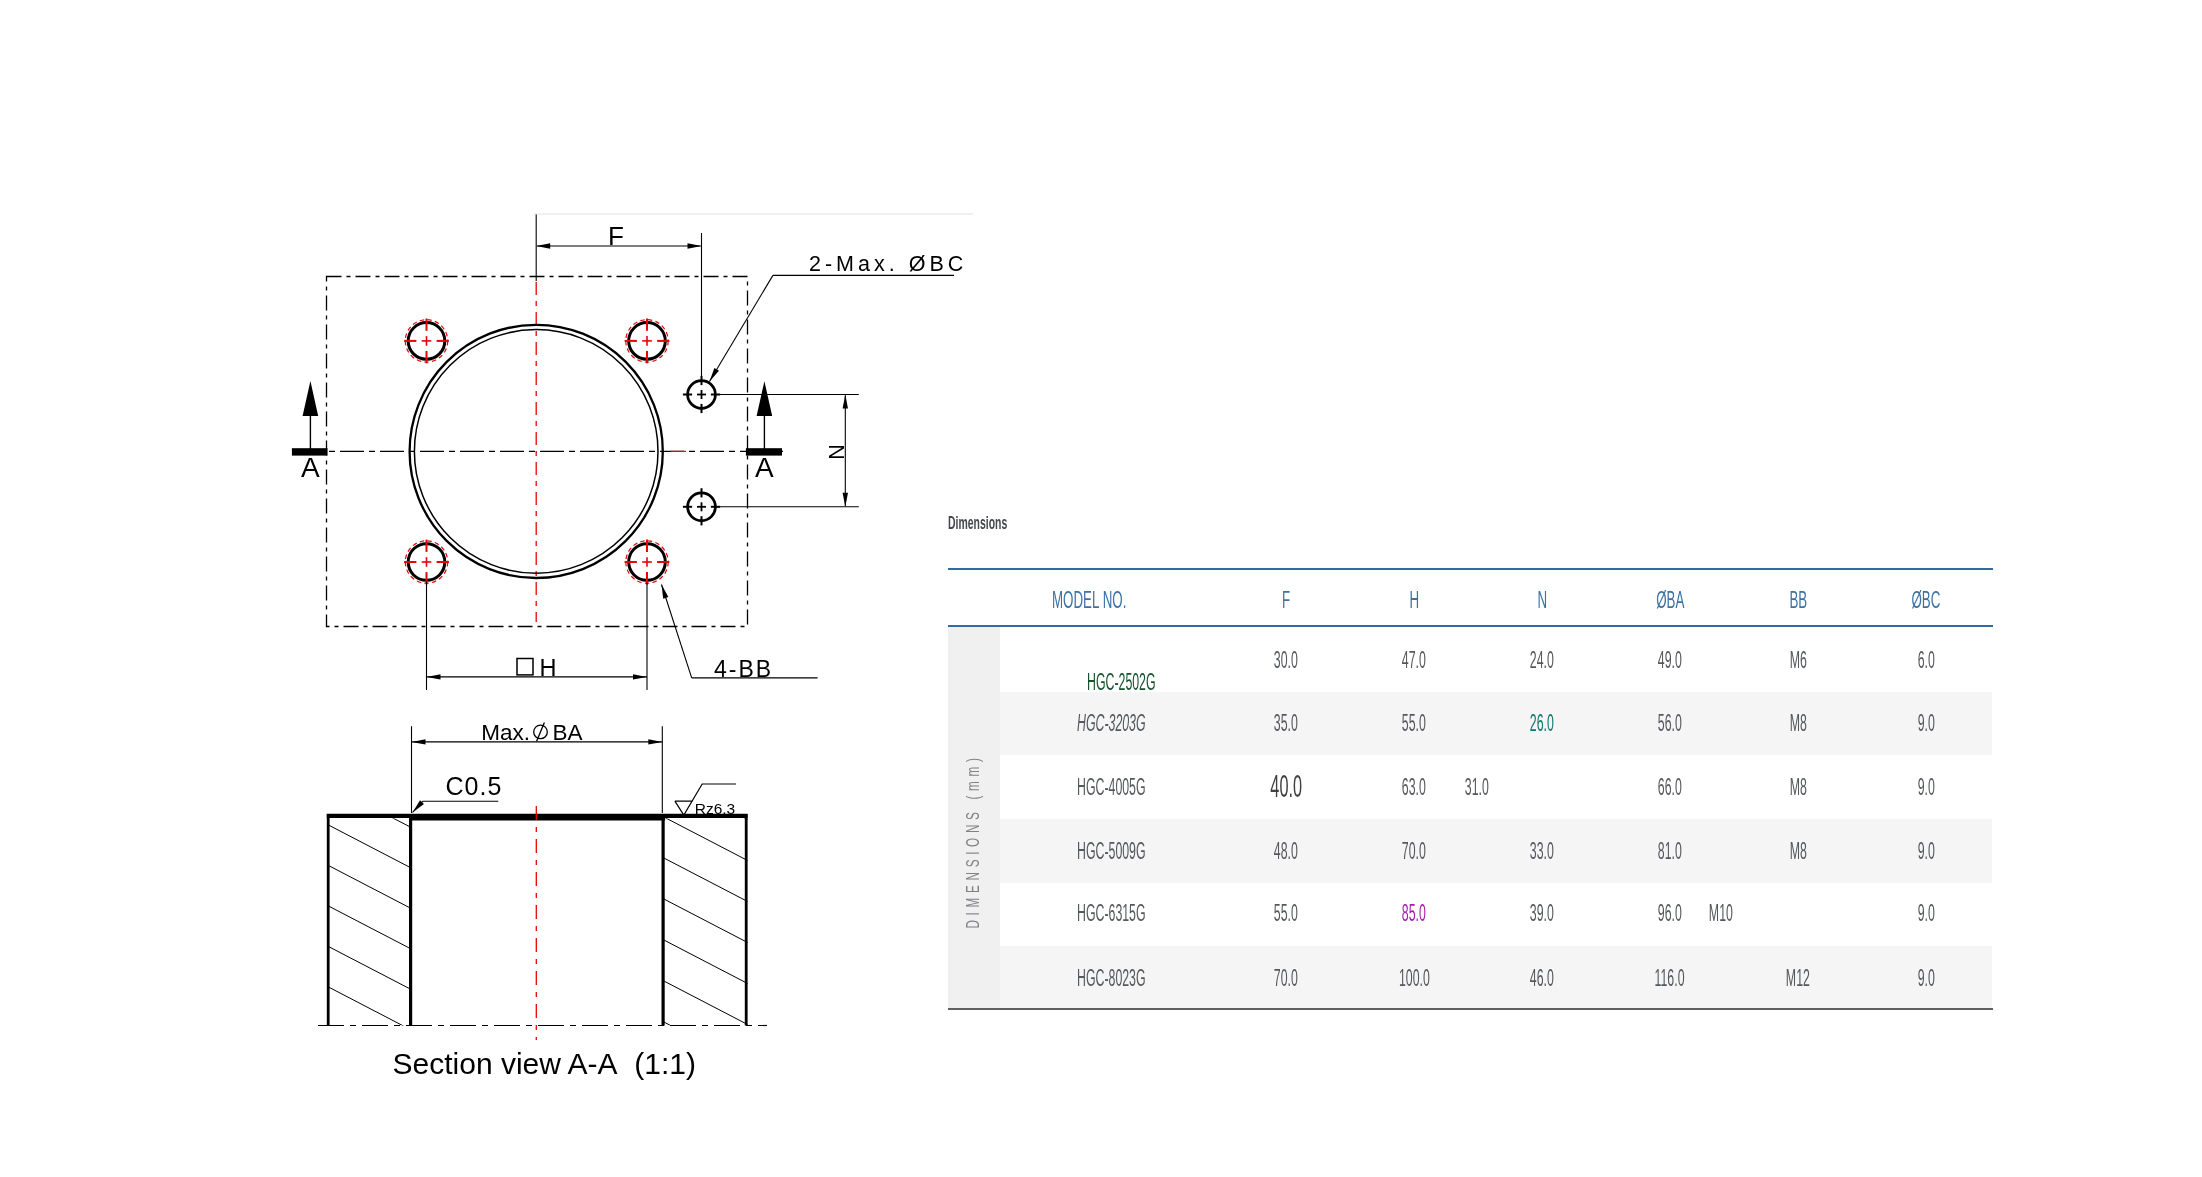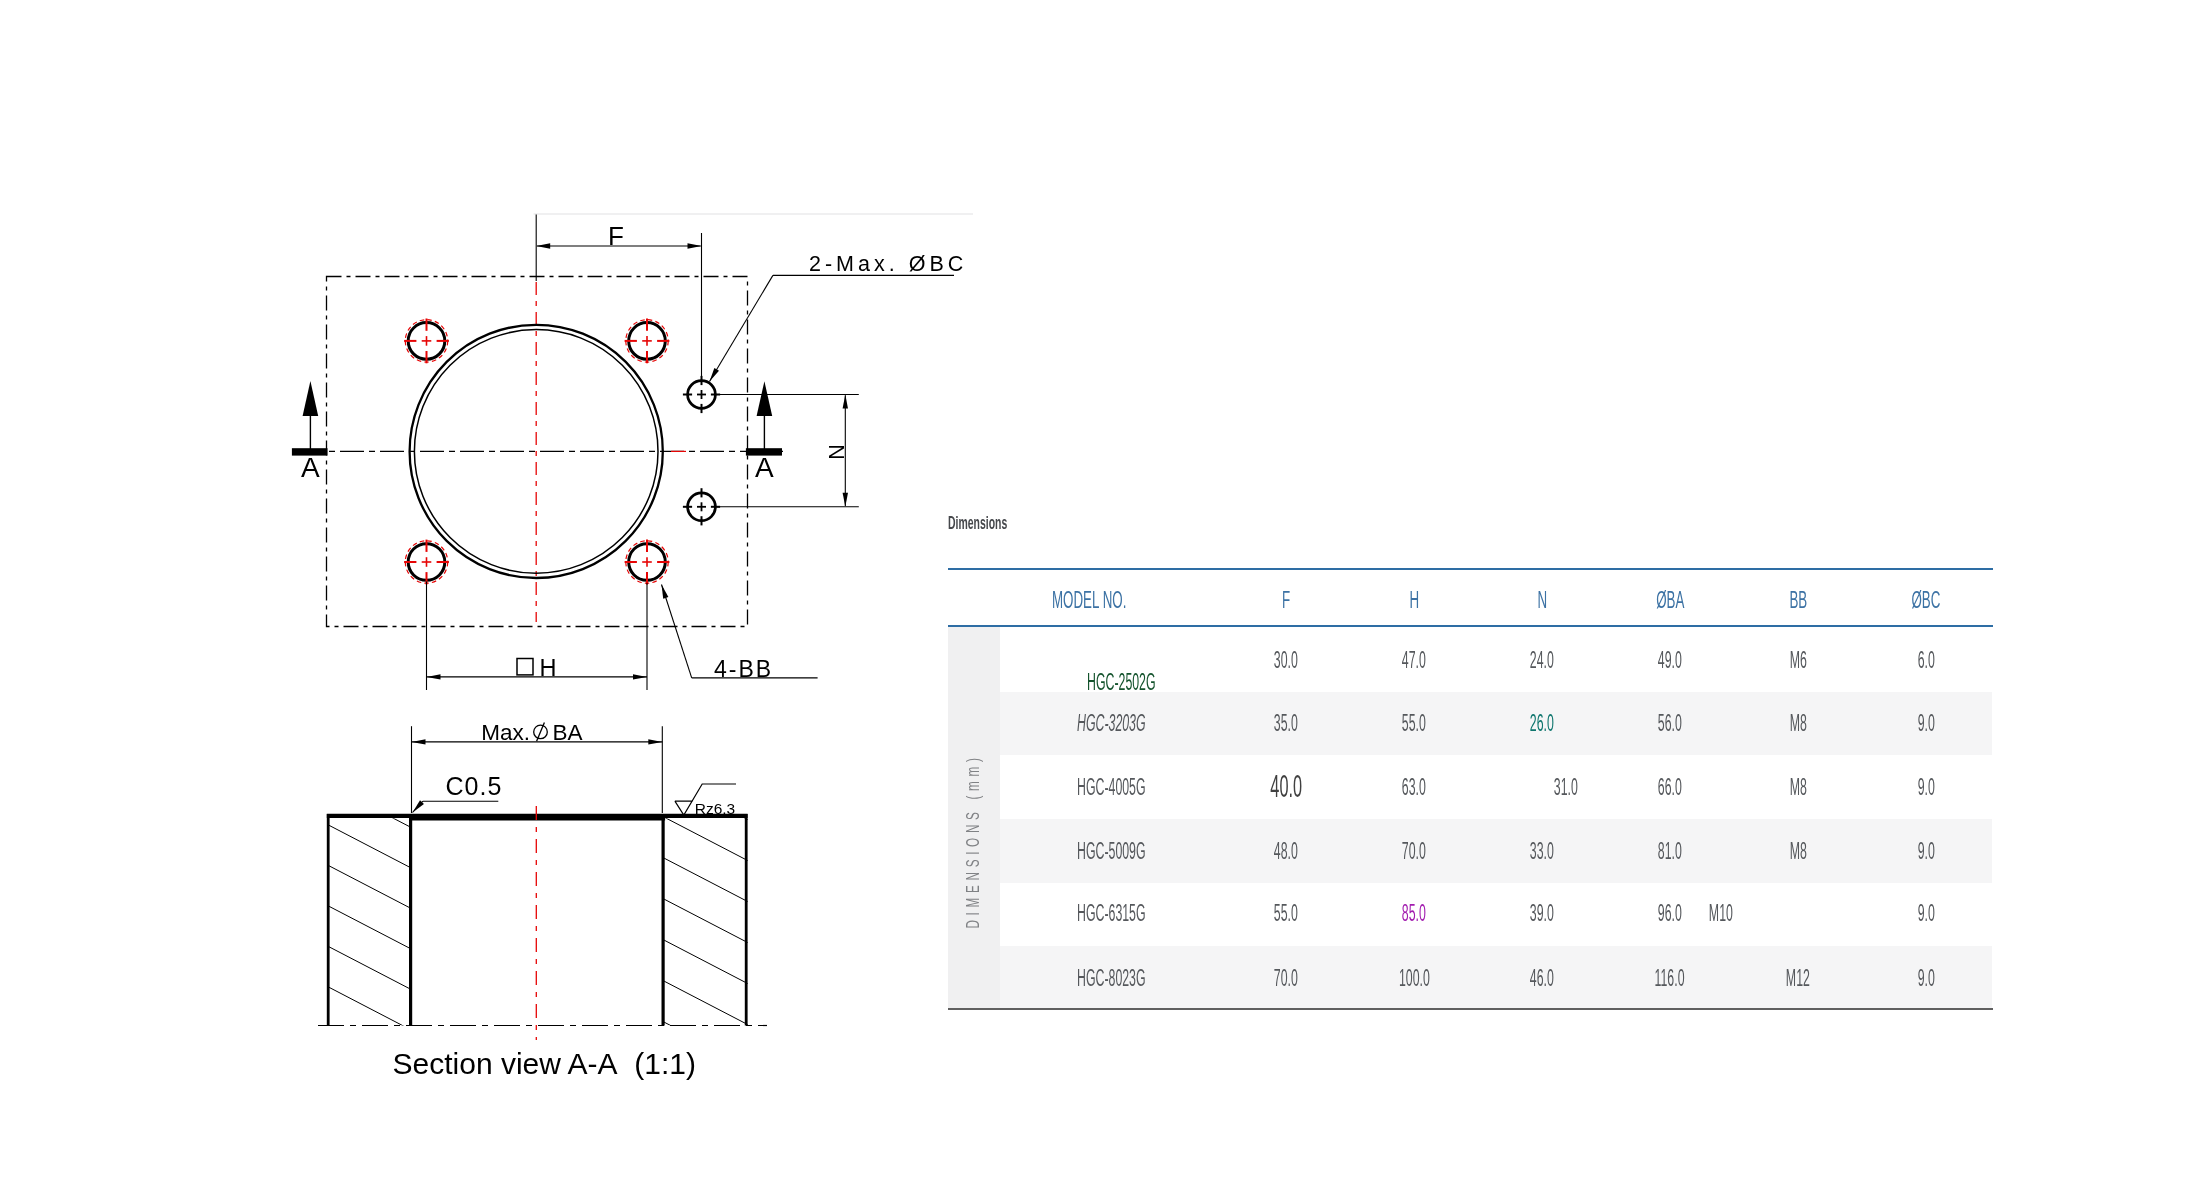--- a/index.html
+++ b/index.html
@@ -261,21 +261,21 @@
 <div class="abs" style="left:1186px;top:723.3px;transform:translateY(-50%);width:200px;text-align:center;font-size:23.5px;color:#55585c;line-height:1.2;white-space:nowrap;"><span class="condc" style="transform:scaleX(0.525);">35.0</span></div>
 <div class="abs" style="left:1314px;top:723.3px;transform:translateY(-50%);width:200px;text-align:center;font-size:23.5px;color:#55585c;line-height:1.2;white-space:nowrap;"><span class="condc" style="transform:scaleX(0.525);">55.0</span></div>
 <div class="abs" style="left:1442px;top:723.3px;transform:translateY(-50%);width:200px;text-align:center;font-size:23.5px;color:#0f766e;line-height:1.2;white-space:nowrap;"><span class="condc" style="transform:scaleX(0.525);">26.0</span></div>
 <div class="abs" style="left:1570px;top:723.3px;transform:translateY(-50%);width:200px;text-align:center;font-size:23.5px;color:#55585c;line-height:1.2;white-space:nowrap;"><span class="condc" style="transform:scaleX(0.525);">56.0</span></div>
 <div class="abs" style="left:1698px;top:723.3px;transform:translateY(-50%);width:200px;text-align:center;font-size:23.5px;color:#55585c;line-height:1.2;white-space:nowrap;"><span class="condc" style="transform:scaleX(0.525);">M8</span></div>
 <div class="abs" style="left:1826px;top:723.3px;transform:translateY(-50%);width:200px;text-align:center;font-size:23.5px;color:#55585c;line-height:1.2;white-space:nowrap;"><span class="condc" style="transform:scaleX(0.525);">9.0</span></div>
 
 <div class="abs" style="left:1077px;top:787.0px;transform:translateY(-50%);font-size:23.5px;color:#55585c;line-height:1.2;white-space:nowrap;"><span class="cond" style="transform:scaleX(0.525);">HGC-4005G</span></div>
 <div class="abs" style="left:1186px;top:787.0px;transform:translateY(-50%);width:200px;text-align:center;font-size:31px;color:#404040;line-height:1.2;white-space:nowrap;"><span class="condc" style="transform:scaleX(0.525);">40.0</span></div>
 <div class="abs" style="left:1314px;top:787.0px;transform:translateY(-50%);width:200px;text-align:center;font-size:23.5px;color:#55585c;line-height:1.2;white-space:nowrap;"><span class="condc" style="transform:scaleX(0.525);">63.0</span></div>
-<div class="abs" style="left:1466px;top:787.0px;transform:translateY(-50%);width:200px;text-align:center;font-size:23.5px;color:#55585c;line-height:1.2;white-space:nowrap;"><span class="condc" style="transform:scaleX(0.525);">31.0</span></div>
+<div class="abs" style="left:1377px;top:787.0px;transform:translateY(-50%);width:200px;text-align:center;font-size:23.5px;color:#55585c;line-height:1.2;white-space:nowrap;"><span class="condc" style="transform:scaleX(0.525);">31.0</span></div>
 <div class="abs" style="left:1570px;top:787.0px;transform:translateY(-50%);width:200px;text-align:center;font-size:23.5px;color:#55585c;line-height:1.2;white-space:nowrap;"><span class="condc" style="transform:scaleX(0.525);">66.0</span></div>
 <div class="abs" style="left:1698px;top:787.0px;transform:translateY(-50%);width:200px;text-align:center;font-size:23.5px;color:#55585c;line-height:1.2;white-space:nowrap;"><span class="condc" style="transform:scaleX(0.525);">M8</span></div>
 <div class="abs" style="left:1826px;top:787.0px;transform:translateY(-50%);width:200px;text-align:center;font-size:23.5px;color:#55585c;line-height:1.2;white-space:nowrap;"><span class="condc" style="transform:scaleX(0.525);">9.0</span></div>
 
 <div class="abs" style="left:1077px;top:850.7px;transform:translateY(-50%);font-size:23.5px;color:#55585c;line-height:1.2;white-space:nowrap;"><span class="cond" style="transform:scaleX(0.525);">HGC-5009G</span></div>
 <div class="abs" style="left:1186px;top:850.7px;transform:translateY(-50%);width:200px;text-align:center;font-size:23.5px;color:#55585c;line-height:1.2;white-space:nowrap;"><span class="condc" style="transform:scaleX(0.525);">48.0</span></div>
 <div class="abs" style="left:1314px;top:850.7px;transform:translateY(-50%);width:200px;text-align:center;font-size:23.5px;color:#55585c;line-height:1.2;white-space:nowrap;"><span class="condc" style="transform:scaleX(0.525);">70.0</span></div>
 <div class="abs" style="left:1442px;top:850.7px;transform:translateY(-50%);width:200px;text-align:center;font-size:23.5px;color:#55585c;line-height:1.2;white-space:nowrap;"><span class="condc" style="transform:scaleX(0.525);">33.0</span></div>
 <div class="abs" style="left:1570px;top:850.7px;transform:translateY(-50%);width:200px;text-align:center;font-size:23.5px;color:#55585c;line-height:1.2;white-space:nowrap;"><span class="condc" style="transform:scaleX(0.525);">81.0</span></div>
 <div class="abs" style="left:1698px;top:850.7px;transform:translateY(-50%);width:200px;text-align:center;font-size:23.5px;color:#55585c;line-height:1.2;white-space:nowrap;"><span class="condc" style="transform:scaleX(0.525);">M8</span></div>

